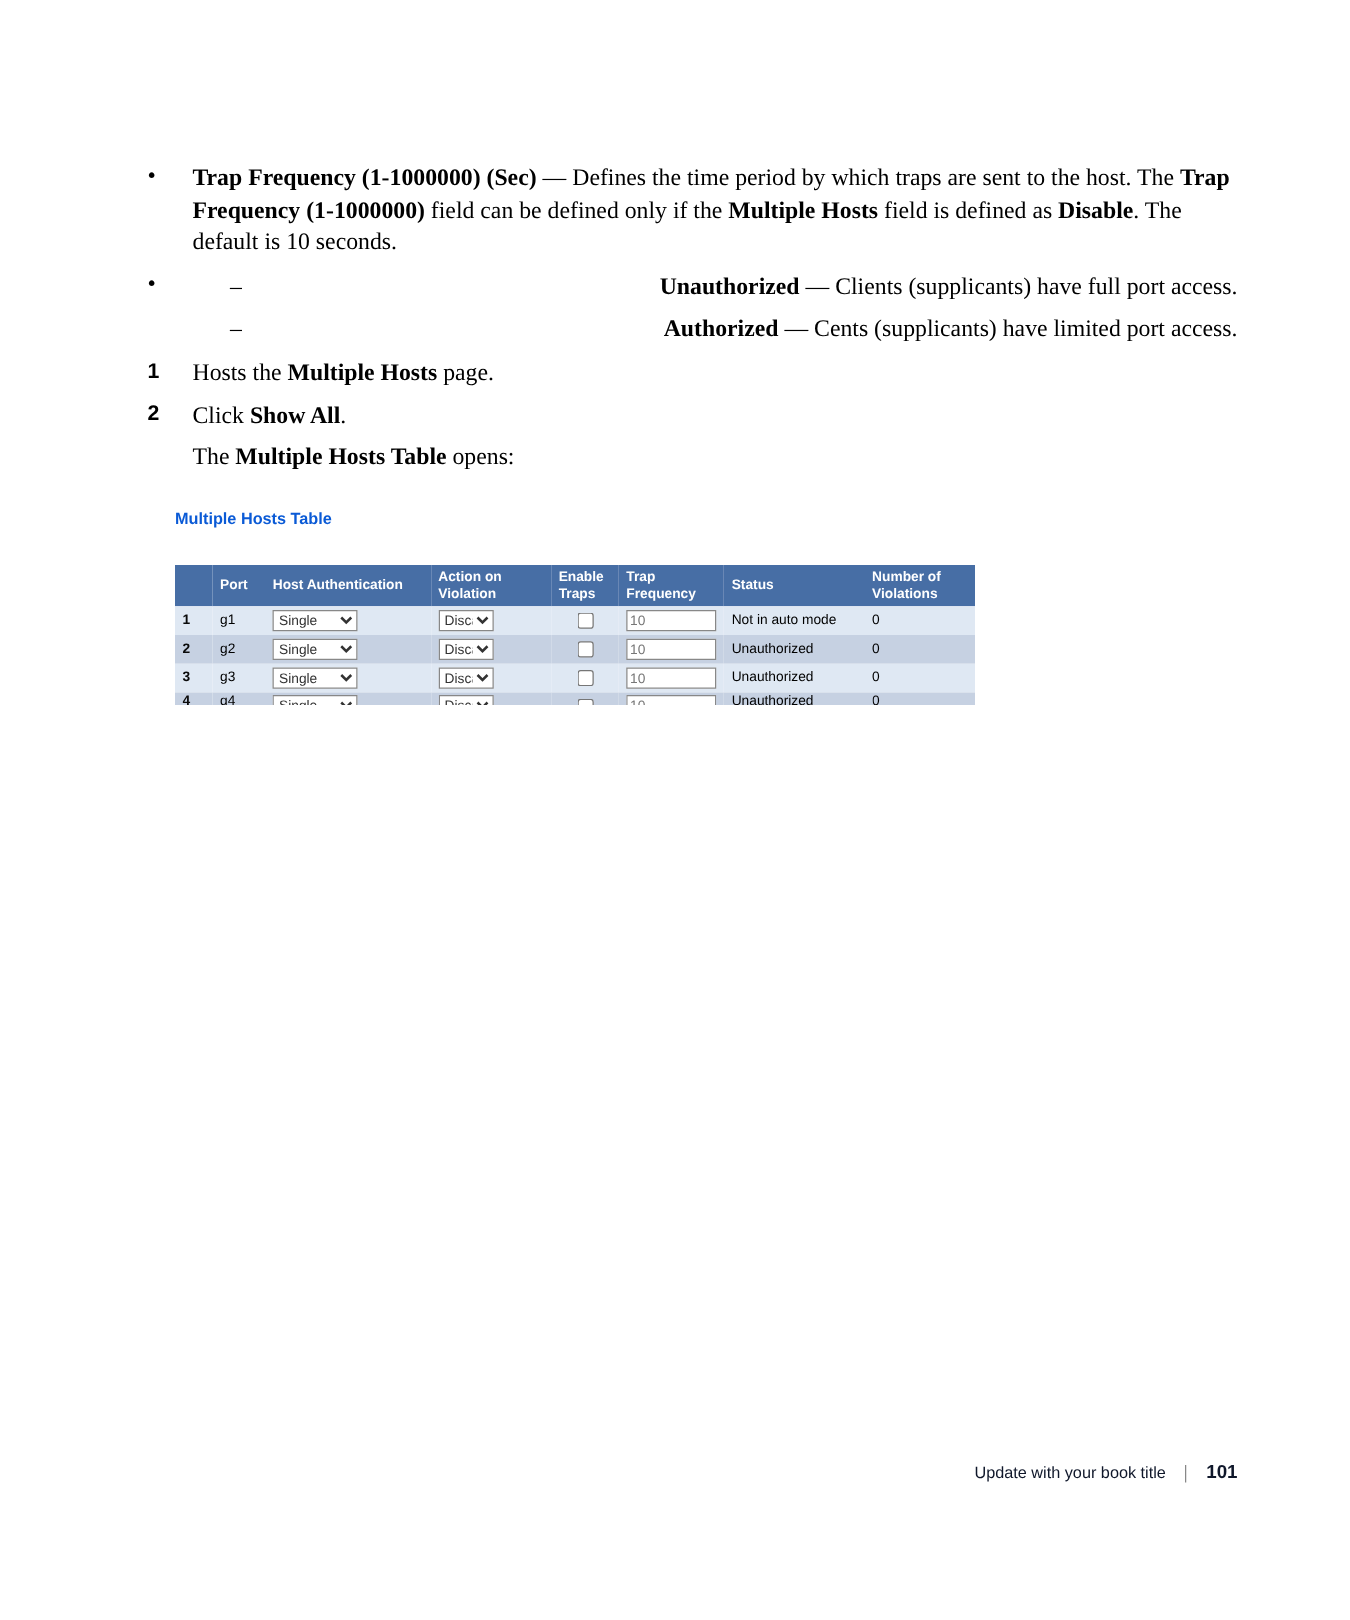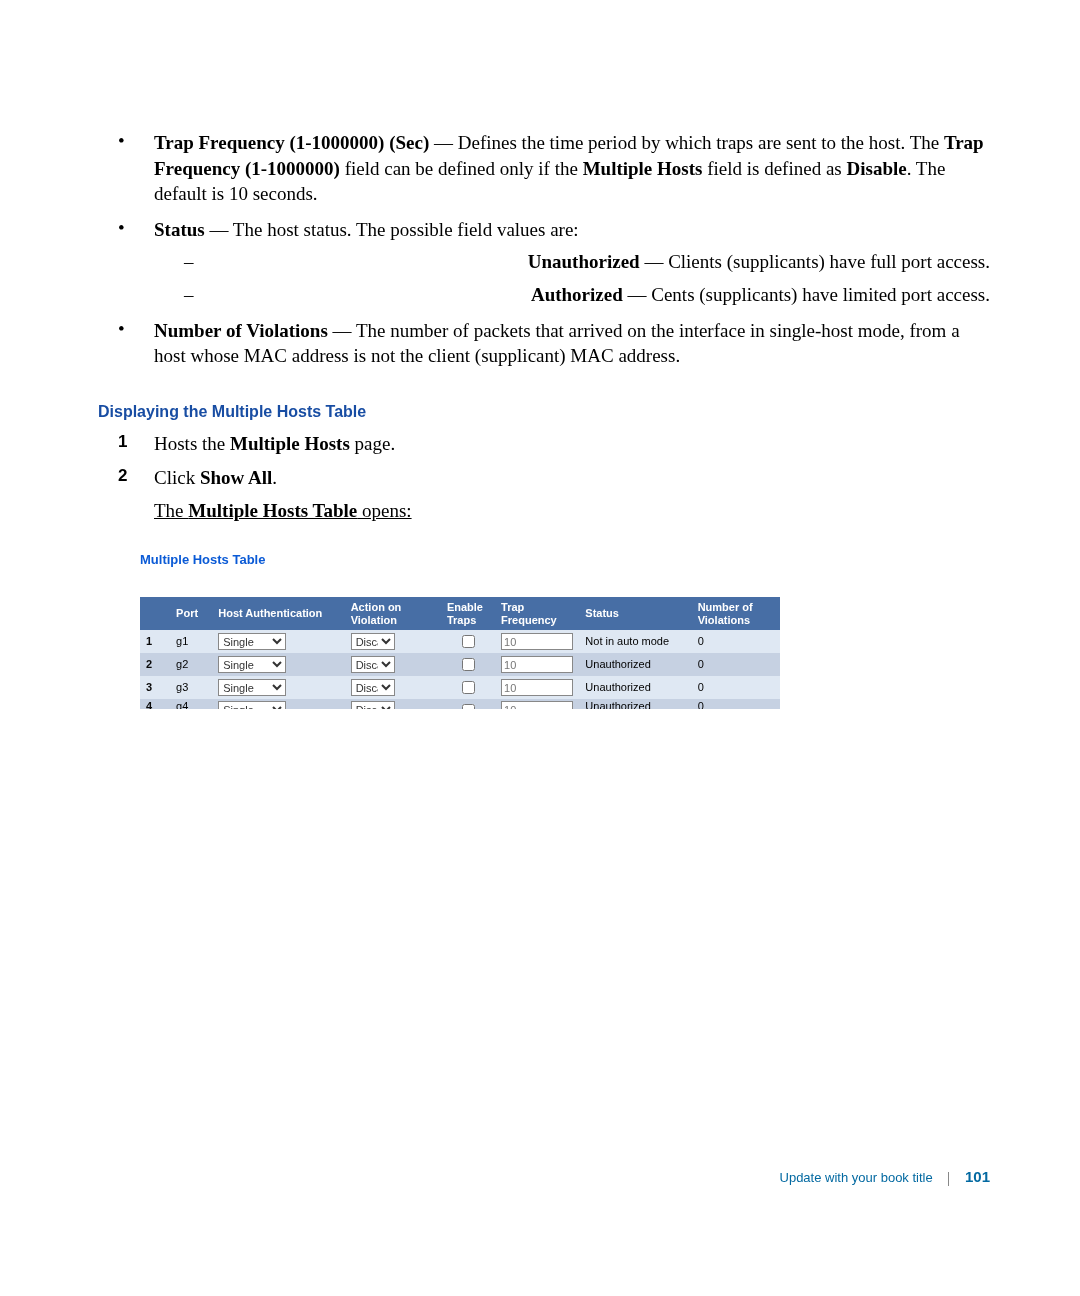--- a/index.html
+++ b/index.html
@@ -112,67 +112,58 @@
   .tbl .chk { width: 13px; height: 13px; }
   .cutoff { height: 8px; overflow: hidden; }
 
   
   .footer {
     position: absolute;
     bottom: 110px;
     right: 90px;
     font-family: Arial, Helvetica, sans-serif;
     font-size: 13px;
-    color: #0369a1;
+    color: #0f172a;
   }
   .footer .vr { display:inline-block; border-left: 1px solid #888; height: 14px; vertical-align: middle; margin: 0 12px; }
   .footer .pg { font-weight: bold; font-size: 15px; }
 </style>
 </head>
 <body>
 
 <div class="page">
 
   <ul class="level1">
     <li>
       <p class="para">
         <span class="bold">Trap Frequency (1-1000000) (Sec)</span><span> — Defines the time period by which traps are sent to the host. The </span><span class="bold">Trap Frequency (1-1000000)</span><span> field can be defined only if the </span><span class="bold">Multiple Hosts</span><span> field is defined as </span><span class="bold">Disable</span><span>. The default is 10 seconds.</span>
       </p>
     </li>
 
     <li>
-      <p class="para">
-        <span class="bold">Status</span><span> — The host status. The possible field values are:</span>
-      </p>
       <ul class="level2">
         <li>
           <span class="bold">Unauthorized</span><span> — Clients (supplicants) have full port access.</span>
         </li>
         <li>
           <span class="bold">Authorized</span><span> — Cents (supplicants) have limited port access.</span>
         </li>
       </ul>
     </li>
 
-    <li>
-      <p class="para">
-        <span class="bold">Number of Violations</span><span> — The number of packets that arrived on the interface in single-host mode, from a host whose MAC address is not the client (supplicant) MAC address.</span>
-      </p>
-    </li>
   </ul>
 
-  <div class="heading-blue">Displaying the Multiple Hosts Table</div>
 
   <ol class="steps">
     <li>
       <span>Hosts the </span><span class="bold">Multiple Hosts</span><span> page.</span>
     </li>
     <li>
       <span>Click </span><span class="bold">Show All</span><span>.</span>
-      <p class="para" style="margin-top:8px;text-decoration:underline;">
+      <p class="para" style="margin-top:8px;">
         <span>The </span><span class="bold">Multiple Hosts Table</span><span> opens:</span>
       </p>
     </li>
   </ol>
 
 
   <div class="shot">
     <div class="shot-title">Multiple Hosts Table</div>
 
 

